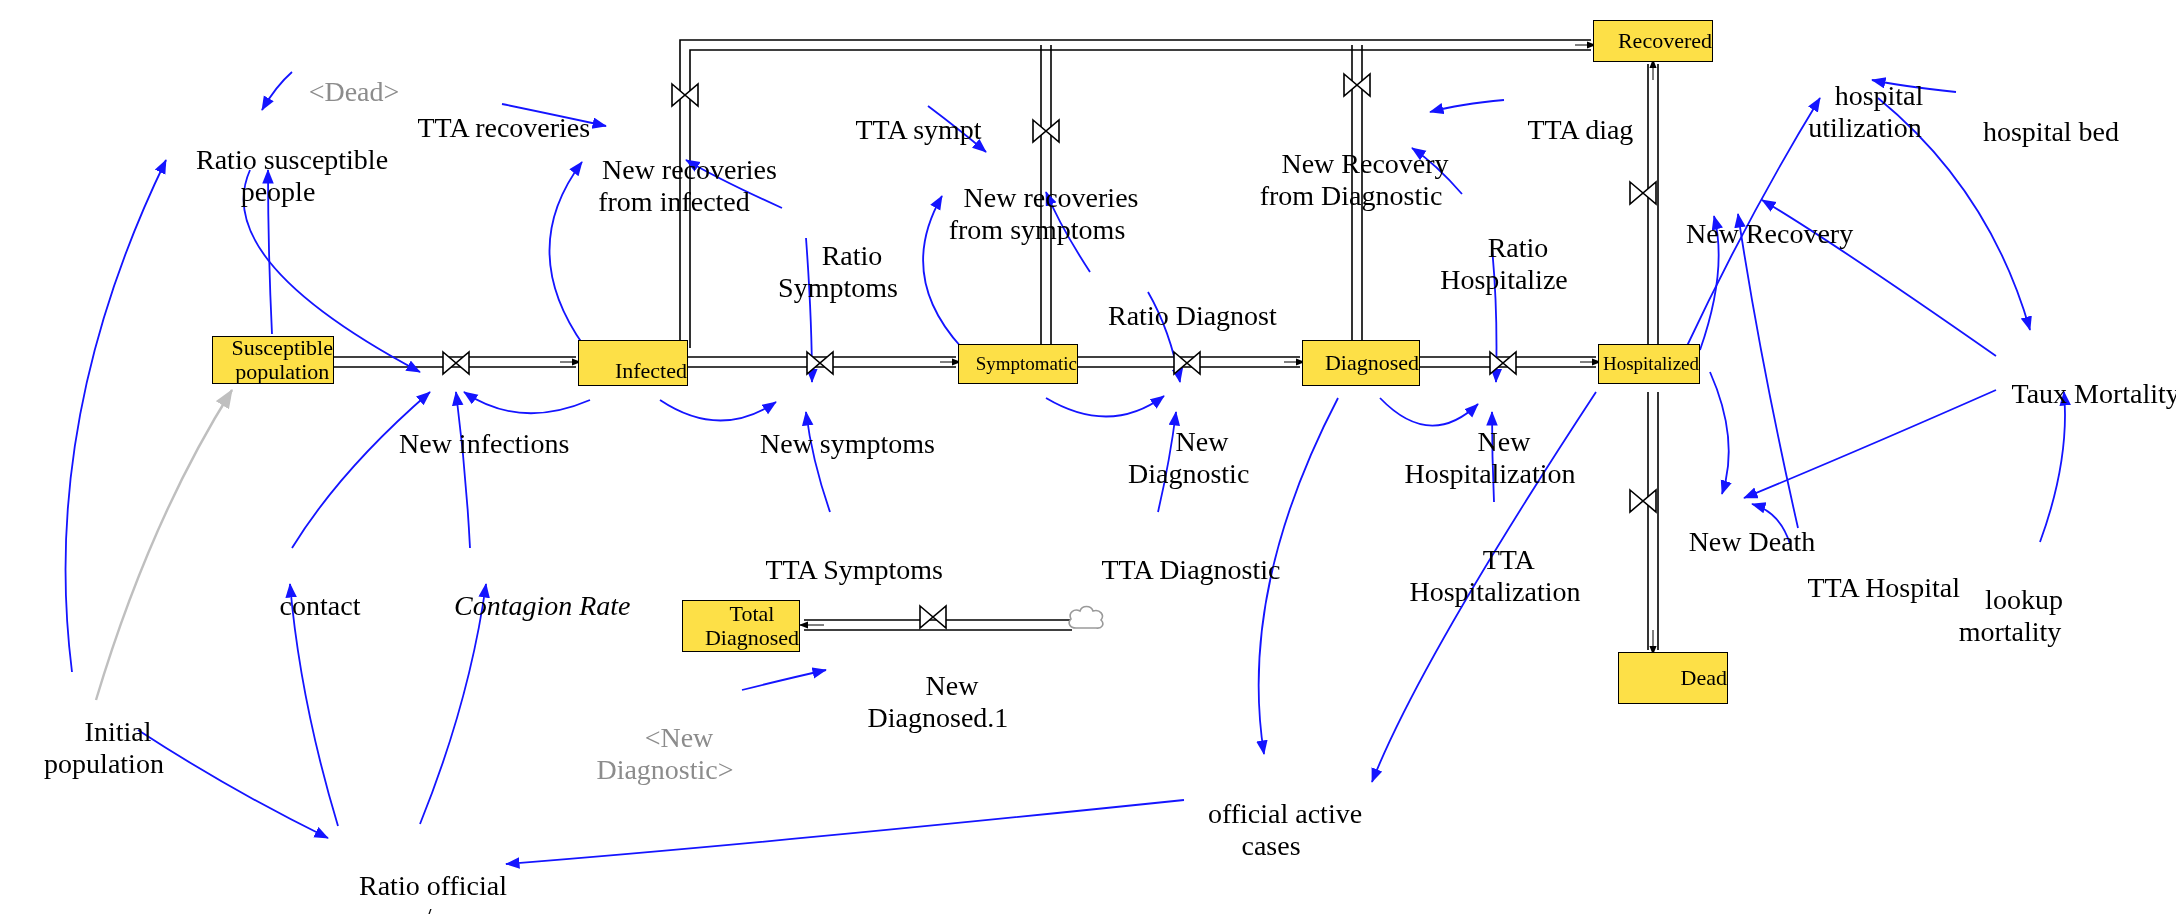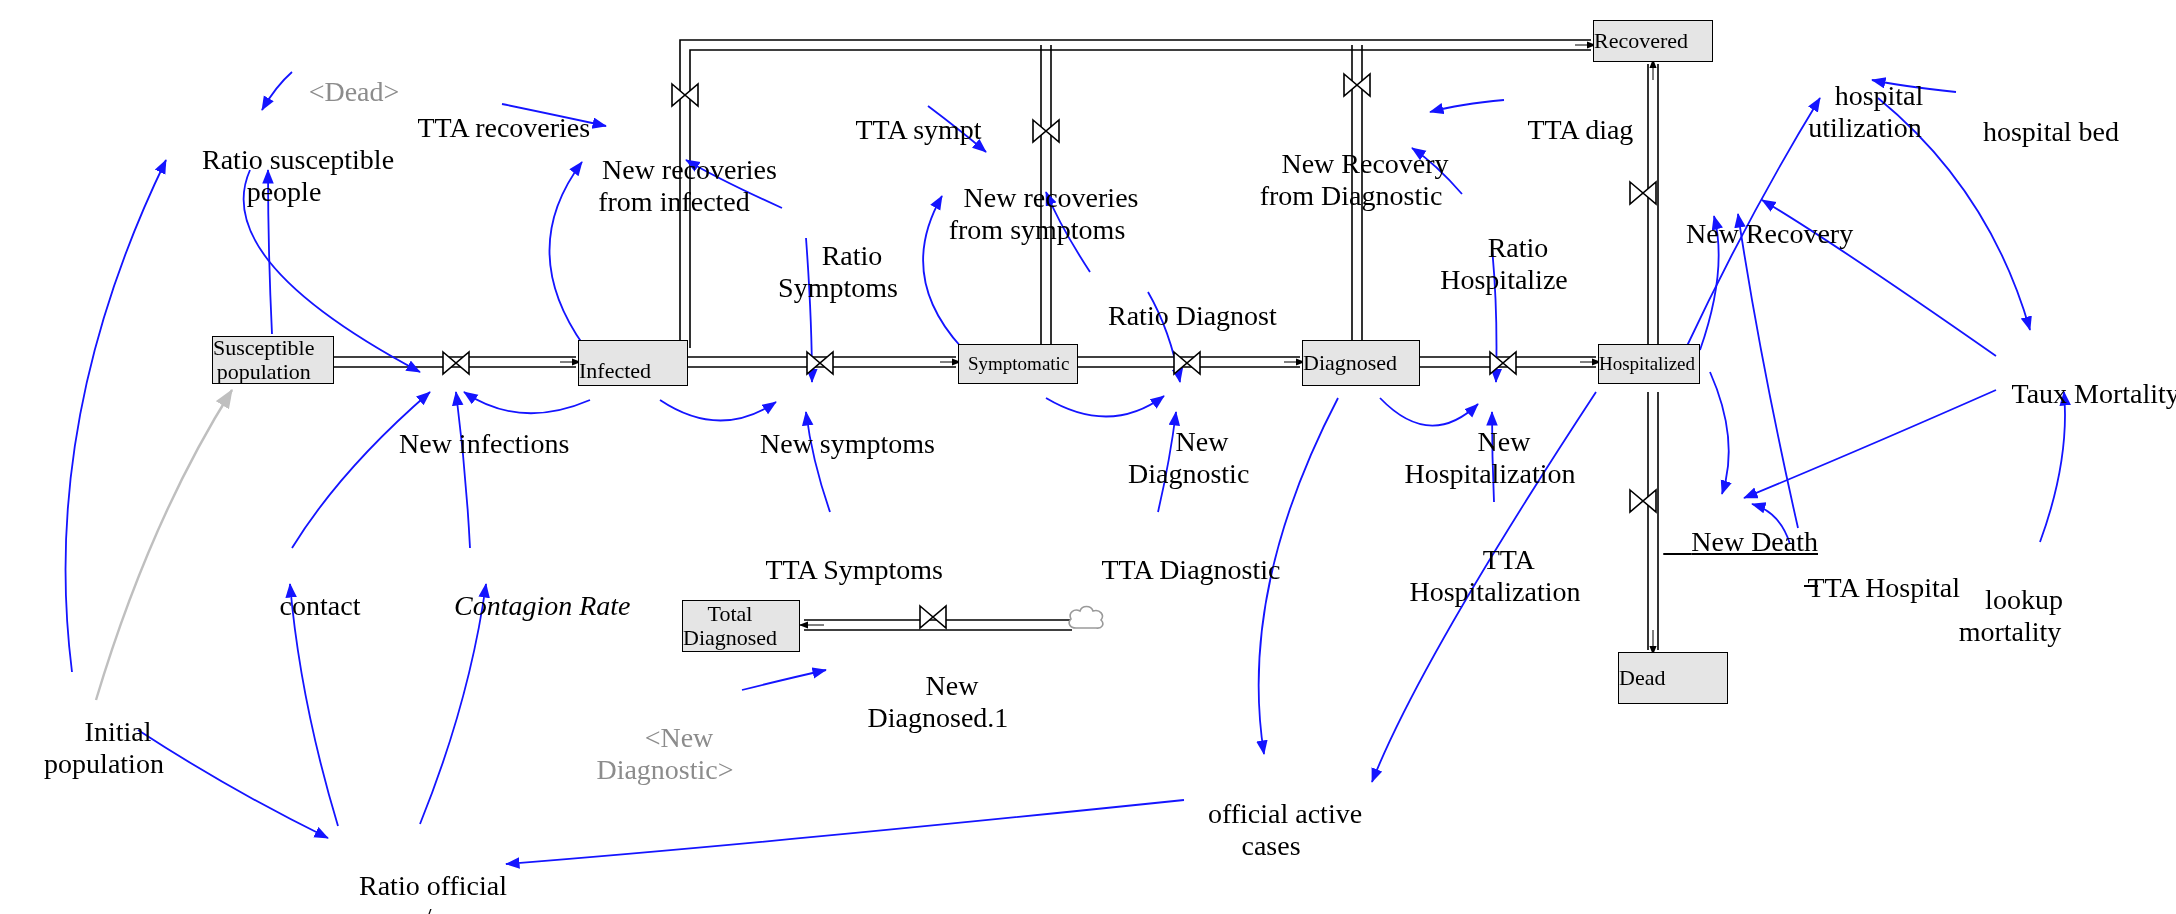--- a/index.html
+++ b/index.html
@@ -22,25 +22,25 @@
     left: 0;
     top: 0;
     width: 2176px;
     height: 914px;
     pointer-events: none;
   }
   .stock {
     position: absolute;
     box-sizing: border-box;
     border: 1px solid #000000;
-    background: #e5e5e5;
+    background: #fde047;
     color: #000000;
     display: flex;
     align-items: center;
-    justify-content: flex-start;
+    justify-content: flex-end;
     text-align: center;
     line-height: 1.1;
     font-size: 22px;
     z-index: 5;
     font-family: Liberation Serif, serif;
   }
   .aux {
     position: absolute;
     color: #000000;
     text-align: center;
@@ -303,32 +303,32 @@
     <span>New recoveries
 from symptoms</span>
   </div>
   <div class="aux" style="left:1246px;top:116px;width:210px;">
     <span>New Recovery
 from Diagnostic</span>
   </div>
   <div class="aux" style="left:1658px;top:186px;width:180px;text-align:left;">
     <span>New Recovery</span>
   </div>
-  <div class="aux" style="left:1658px;top:494px;width:160px;text-align:right;text-decoration:underline;">
+  <div class="aux" style="left:1658px;top:494px;width:160px;text-align:center;">
     <span>New Death</span>
   </div>
   <div class="aux" style="left:838px;top:638px;width:200px;">
     <span>New
 Diagnosed.1</span>
   </div>
 
   <div class="aux ghost" style="left:280px;top:44px;width:120px;">
     <span>&lt;Dead&gt;</span>
   </div>
-  <div class="aux" style="left:174px;top:112px;width:220px;">
+  <div class="aux" style="left:168px;top:112px;width:220px;">
     <span>Ratio susceptible
 people</span>
   </div>
   <div class="aux" style="left:390px;top:80px;width:190px;">
     <span>TTA recoveries</span>
   </div>
   <div class="aux" style="left:768px;top:208px;width:140px;">
     <span>Ratio
 Symptoms</span>
   </div>

